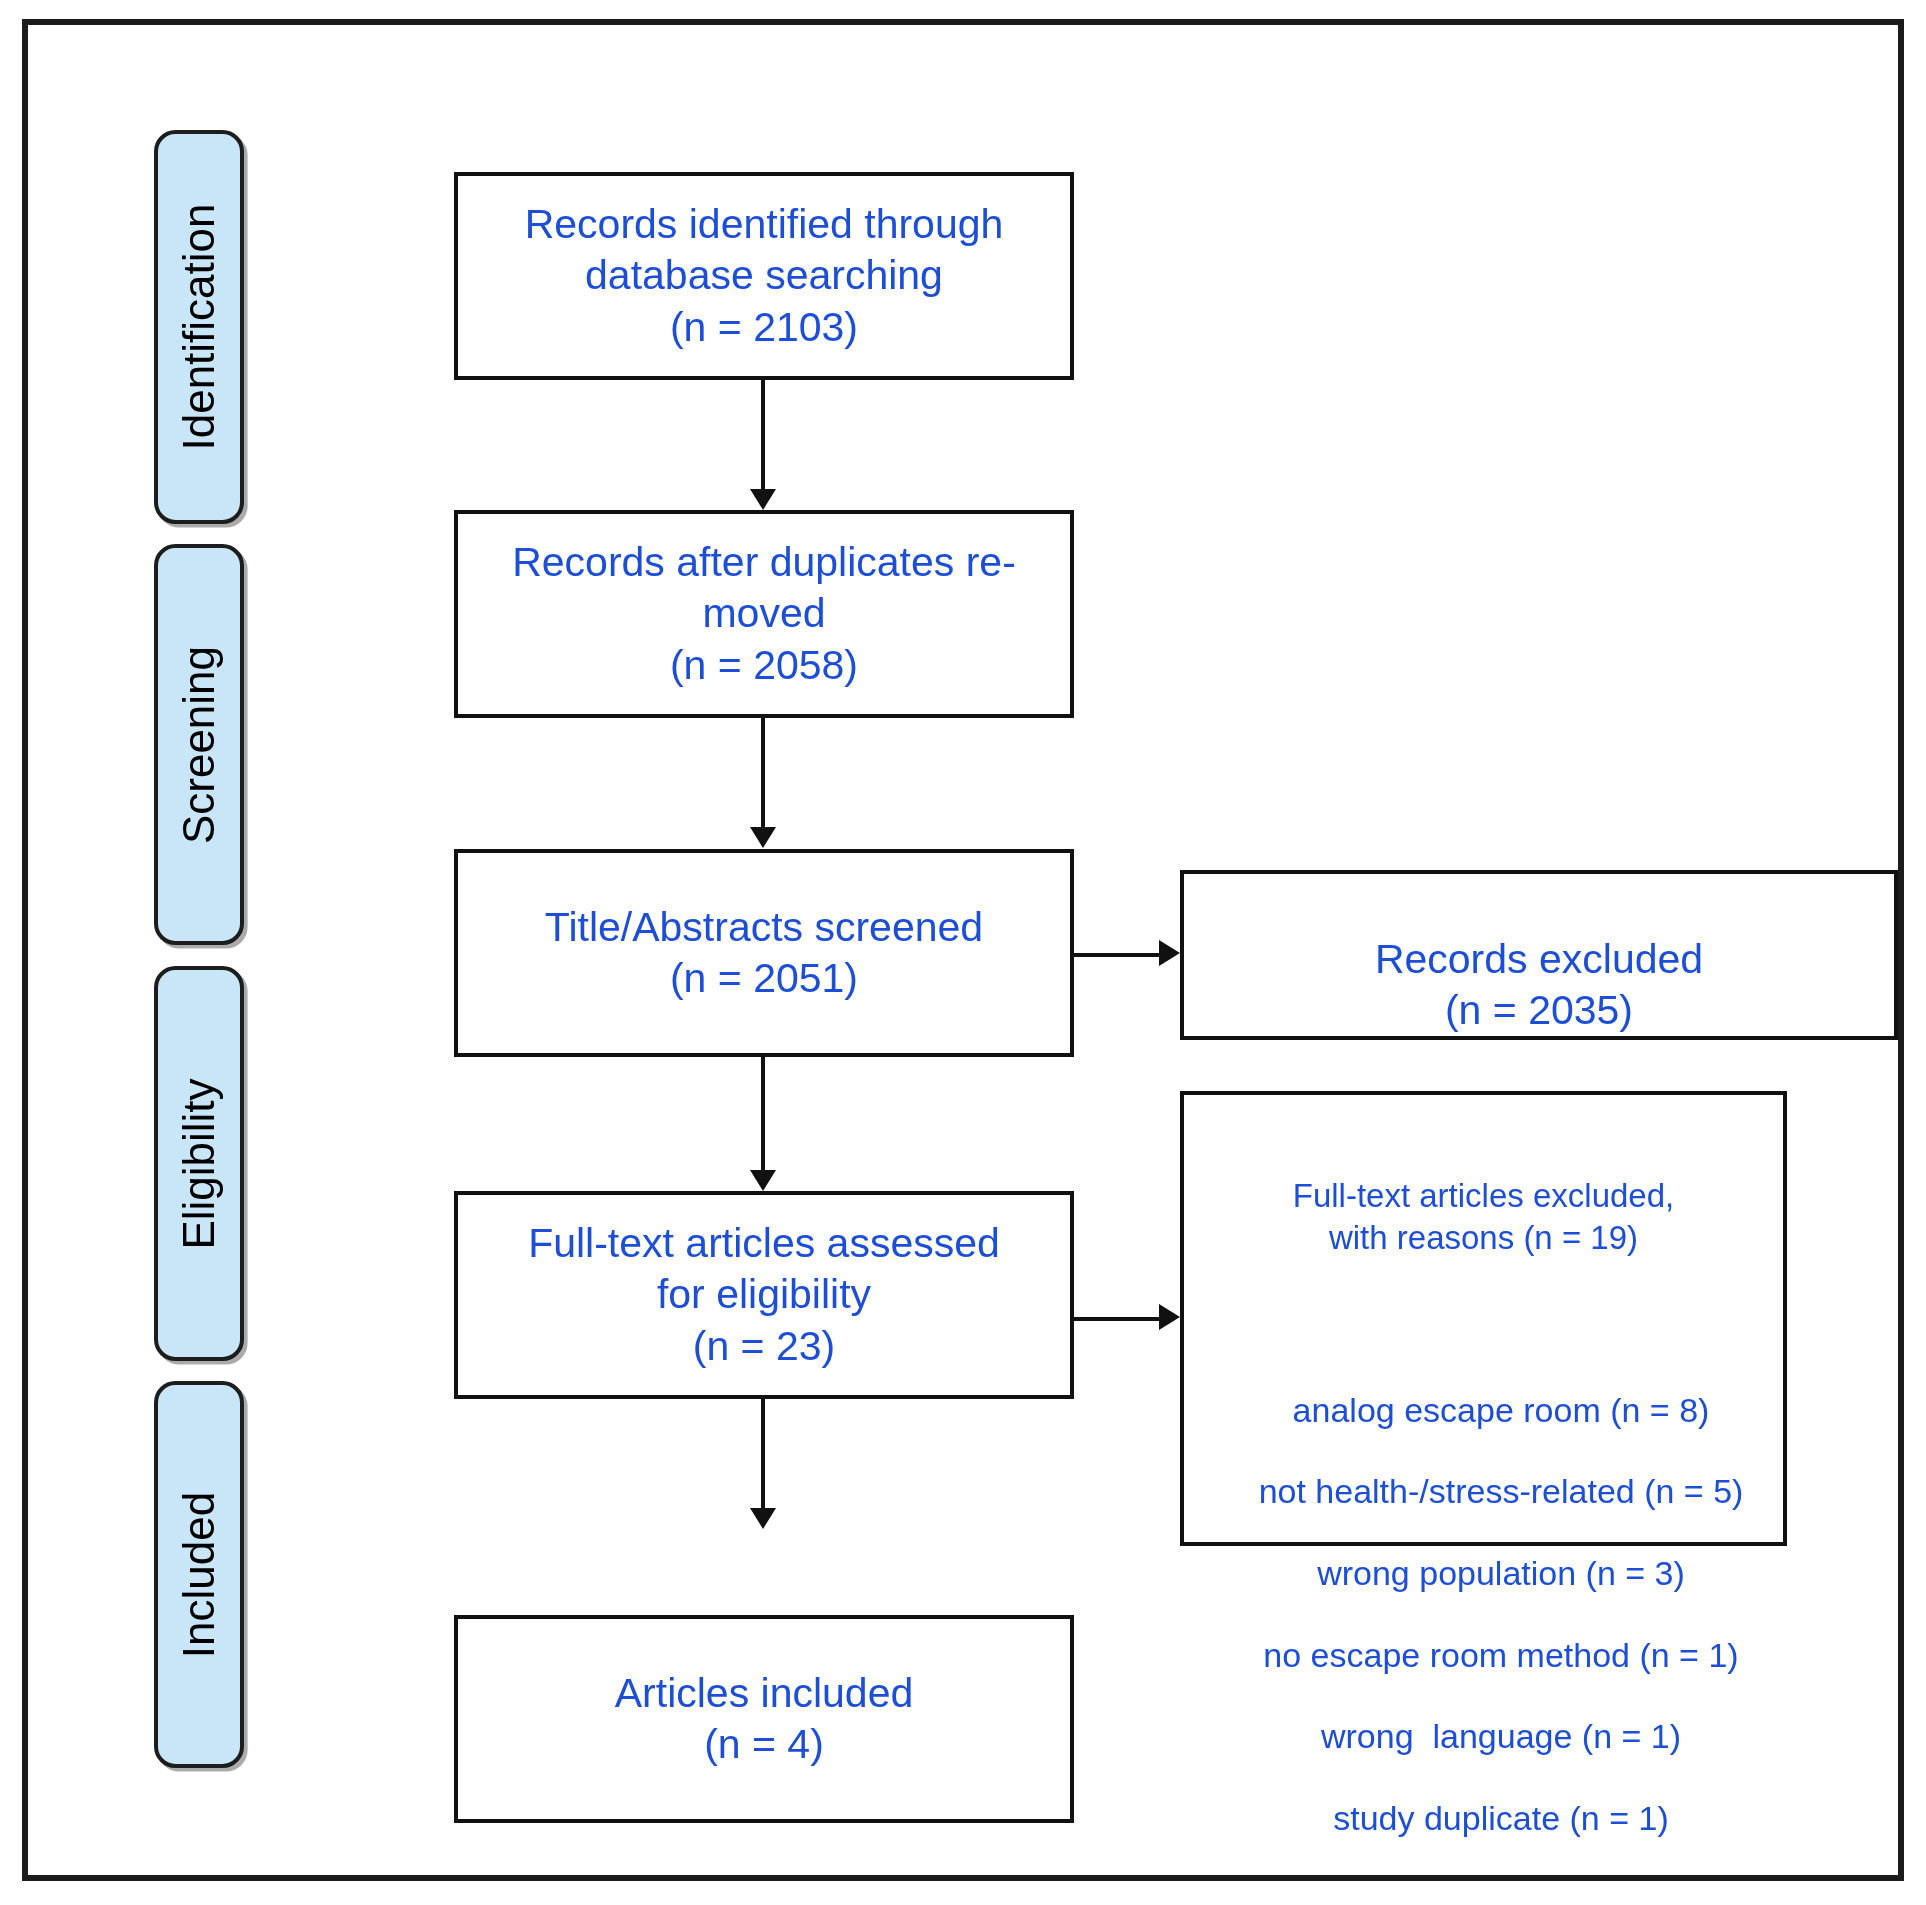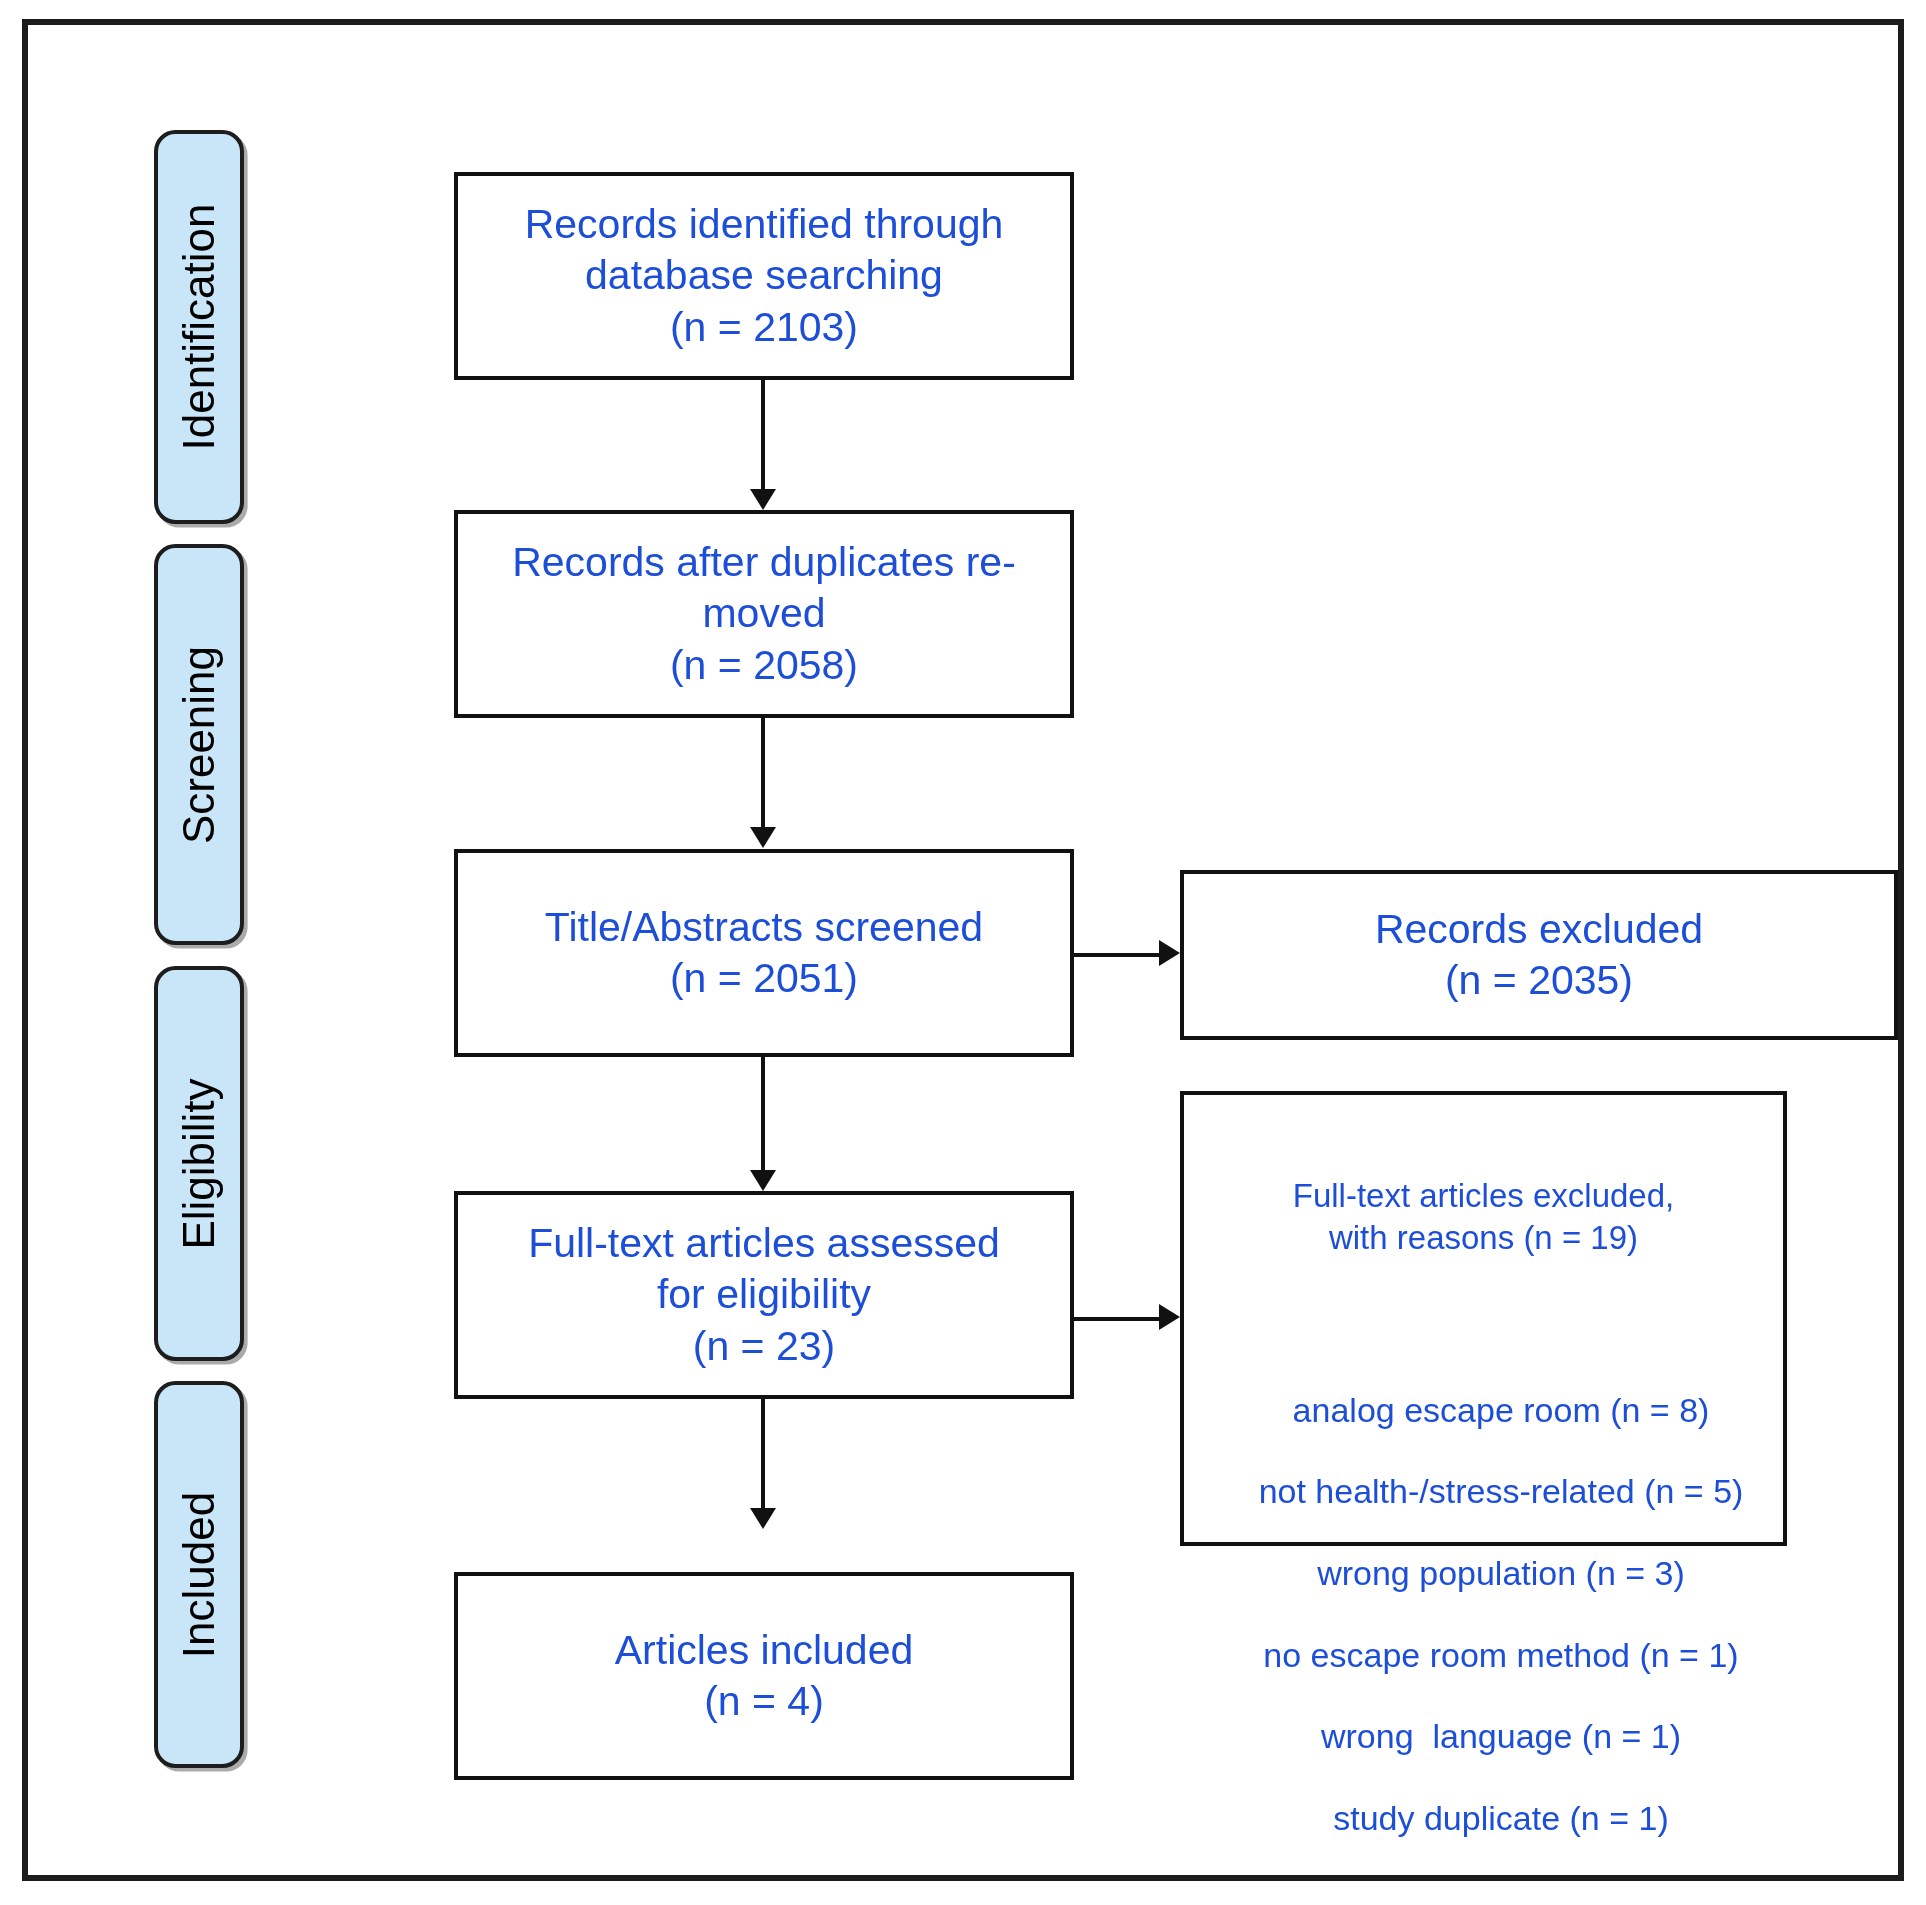--- a/index.html
+++ b/index.html
@@ -79,24 +79,24 @@
     color: #1d4ed8;
     padding: 0 18.6px;
     white-space: pre-line;
   }
 
   
   #box-identified   { left: 454px; top: 172px;  width: 620px; height: 208px; }
   #box-deduplicated { left: 454px; top: 510px;  width: 620px; height: 208px; }
   #box-screened     { left: 454px; top: 849px; width: 620px; height: 208px; }
   #box-fulltext     { left: 454px; top: 1191px; width: 620px; height: 208px; }
-  #box-included     { left: 454px; top: 1572px; width: 620px; height: 208px; }
-
-  
-  #box-records-excluded { left: 1180px; top: 870px; width: 718px; height: 170px; }
+  #box-included     { left: 454px; top: 1615px; width: 620px; height: 208px; }
+
+  
+  #box-records-excluded { left: 1180px; top: 870px; width: 718px; height: 170px; align-items: flex-end; }
   #box-reasons {
     left: 1180px; top: 1091px; width: 607px; height: 455px;
     align-items: flex-start;
     padding-top: 29px;
   }
   #box-reasons .box-text { padding: 0 14.3px; }
 
   .reasons-heading {
     font-size: 33px;
     line-height: 1.25;

